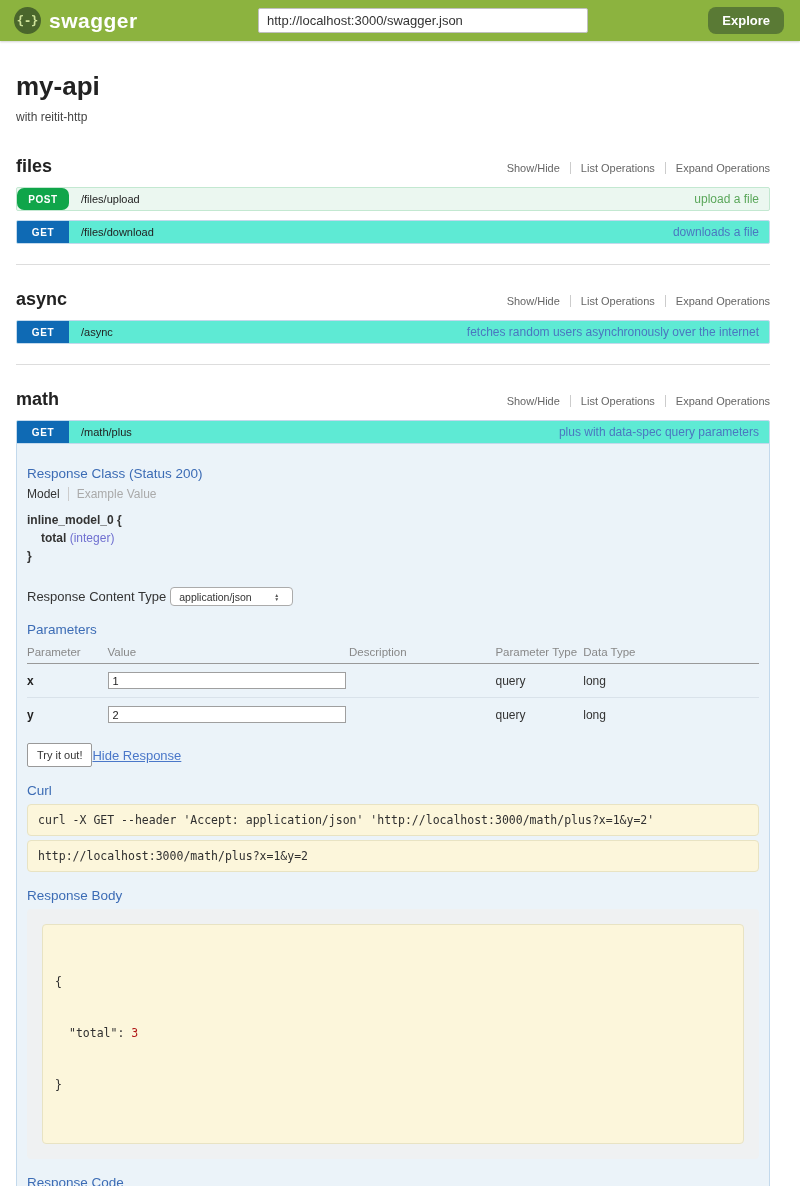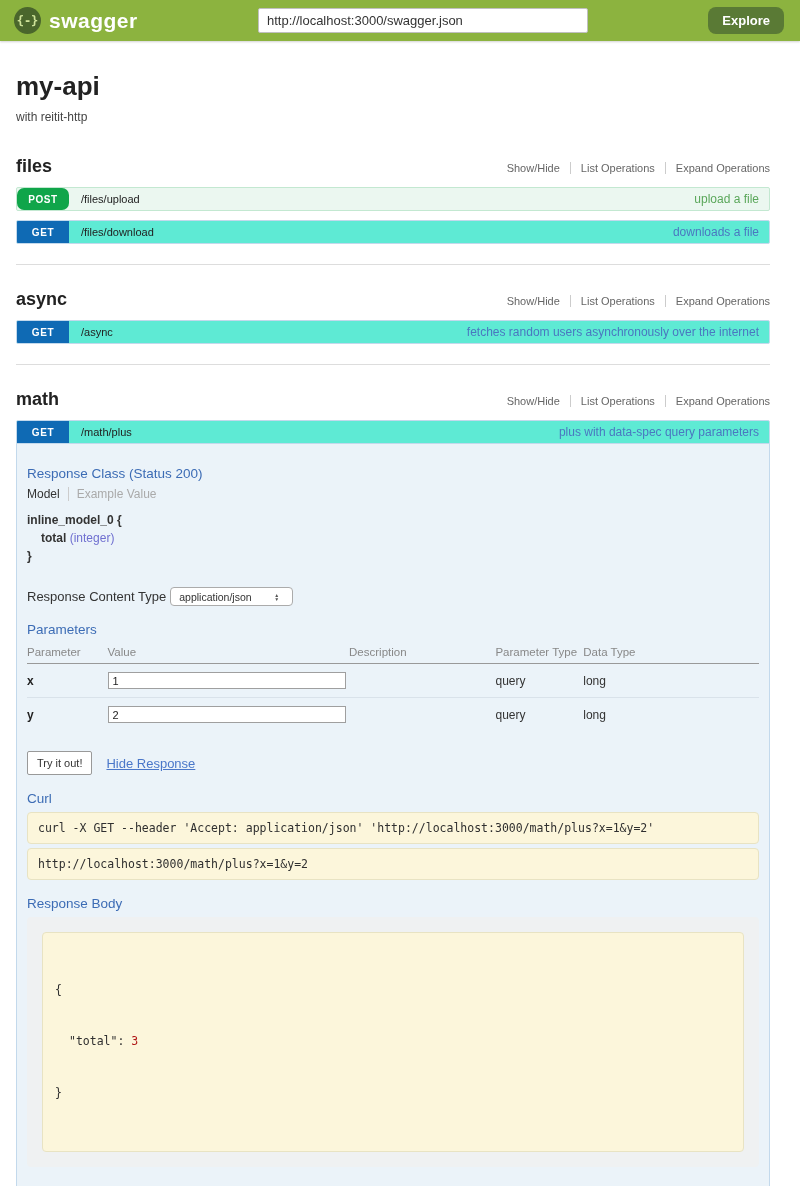--- a/index.html
+++ b/index.html
@@ -96,21 +96,21 @@
   .params-table td { padding:8px 0; border-bottom:1px solid #d9e2ea; vertical-align:middle; }
   .params-table tr:last-child td { border-bottom:none; }
   .col-param { width:11%; } .col-value { width:33%; } .col-desc { width:20%; }
   .col-ptype { width:12%;margin-top:9px; } .col-dtype { width:24%; }
   .param-name { font-weight:bold; color:#222; }
   .param-input {
     width:238px; height:17px; border:1px solid #9f9f9f; background:#fff; padding:1px 4px;
     font-size:11px; color:#222; font-family:"Liberation Sans", sans-serif;
   }
   
-  .actions { display:flex; align-items:center; gap:14px; margin:20px 0 4px; }
+  .actions { display:flex; align-items:center; margin:12px 0 4px; }
   .try-btn {
     background:#fff; border:1px solid #999; border-radius:2px; padding:5px 9px;
     font-size:11px; color:#333; cursor:pointer; font-family:"Liberation Sans", sans-serif;
   }
   .hide-link { color:#4a77c9; font-size:13px; text-decoration:underline; cursor:pointer; }
   
   .code-block {
     background:#fcf6db; border:1px solid #e8e3c3; border-radius:4px;
     padding:8px 10px; font-family:"DejaVu Sans Mono", monospace; font-size:11.5px;
     color:#2f2f2f; white-space:pre; overflow:hidden; margin-top:4px;

